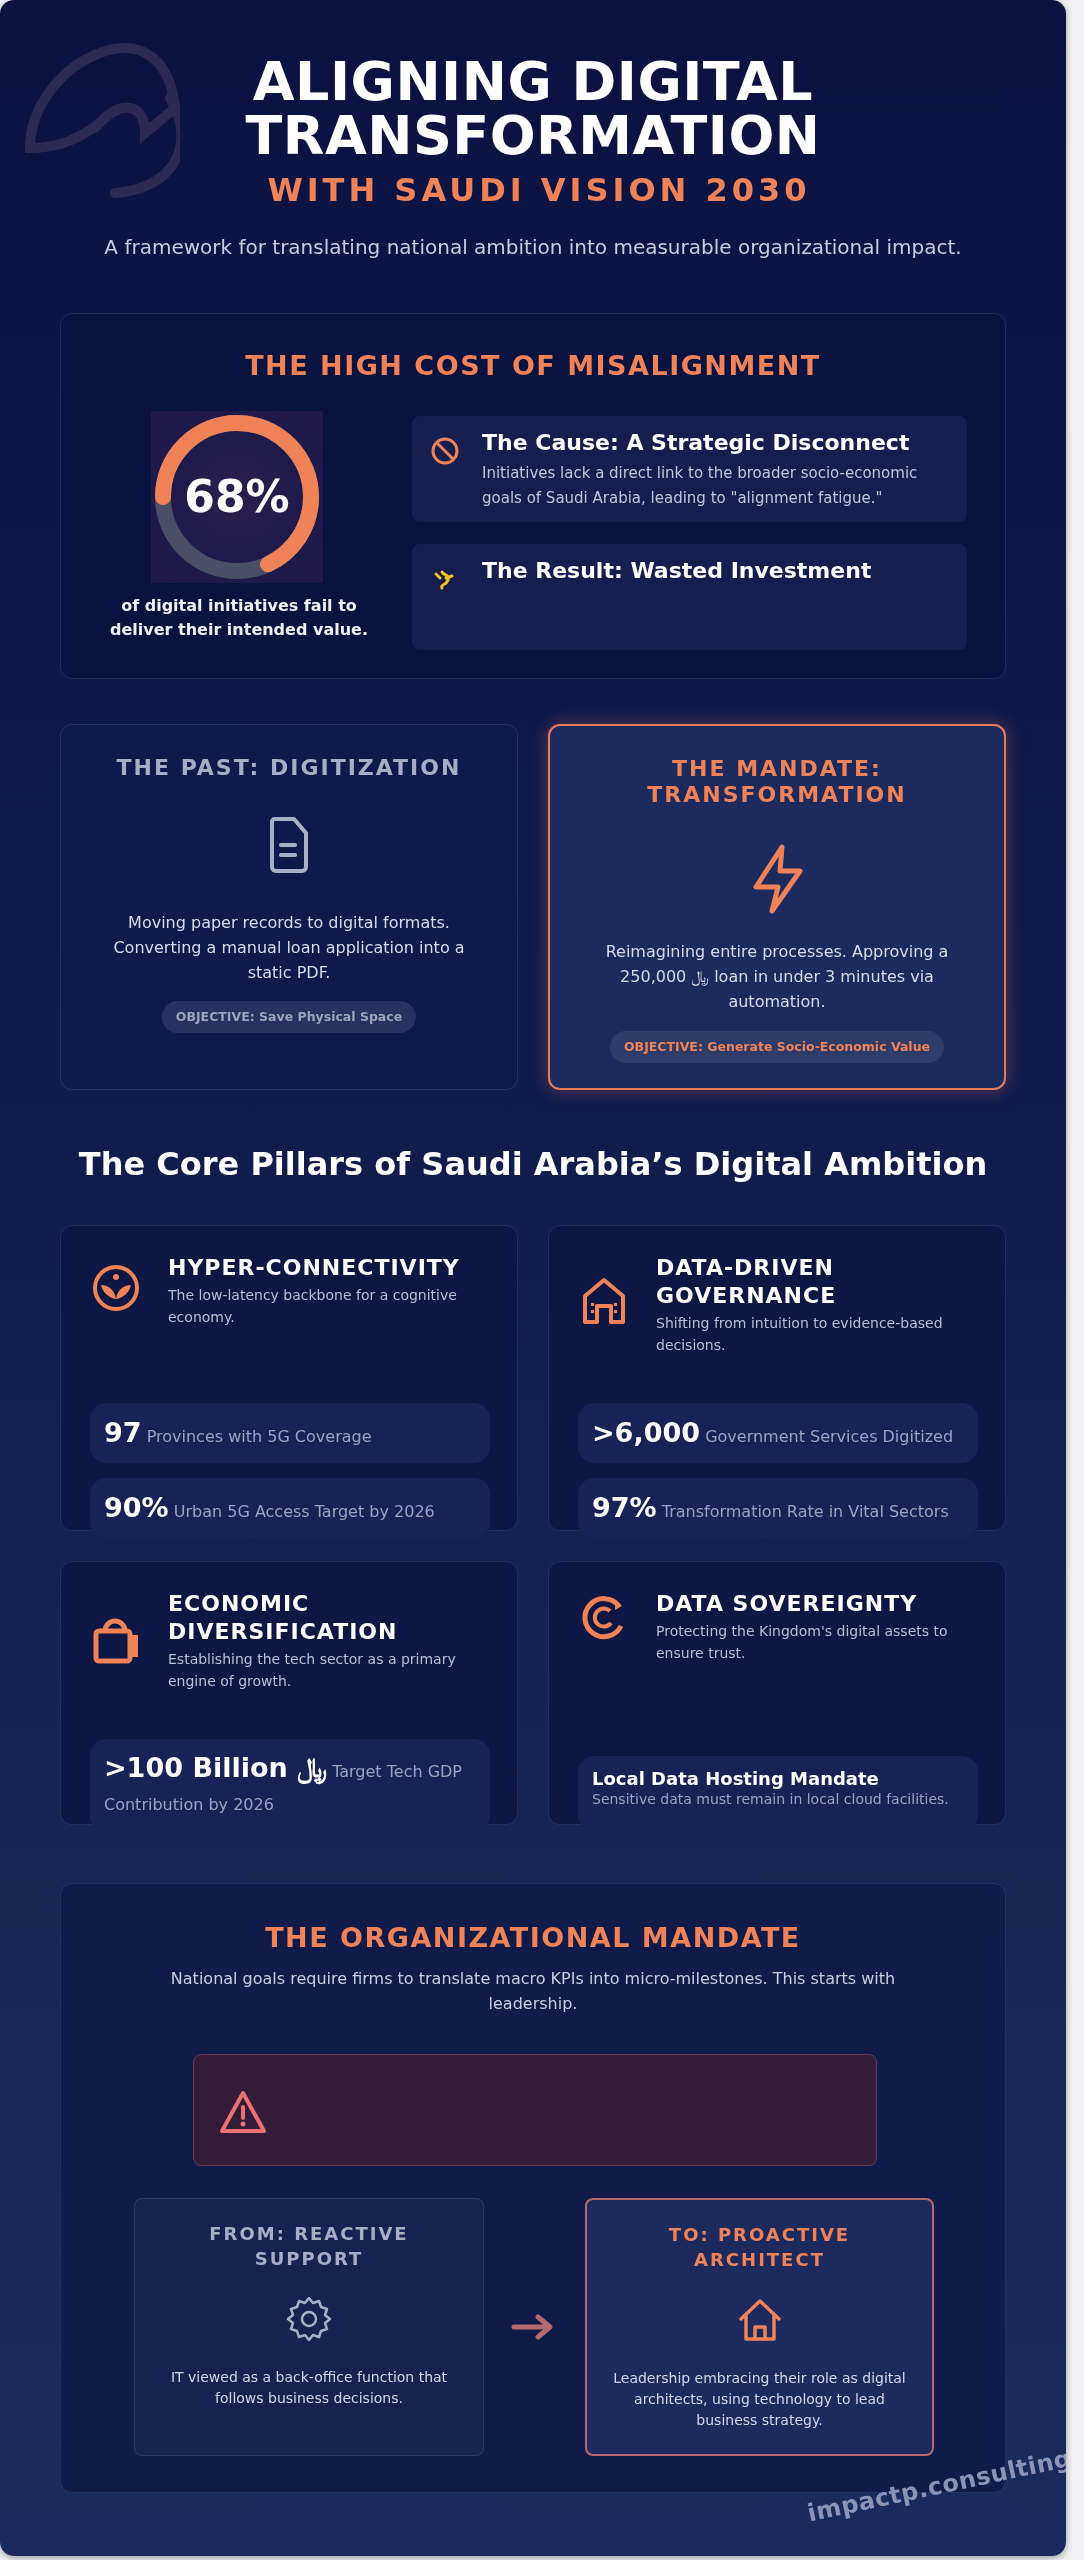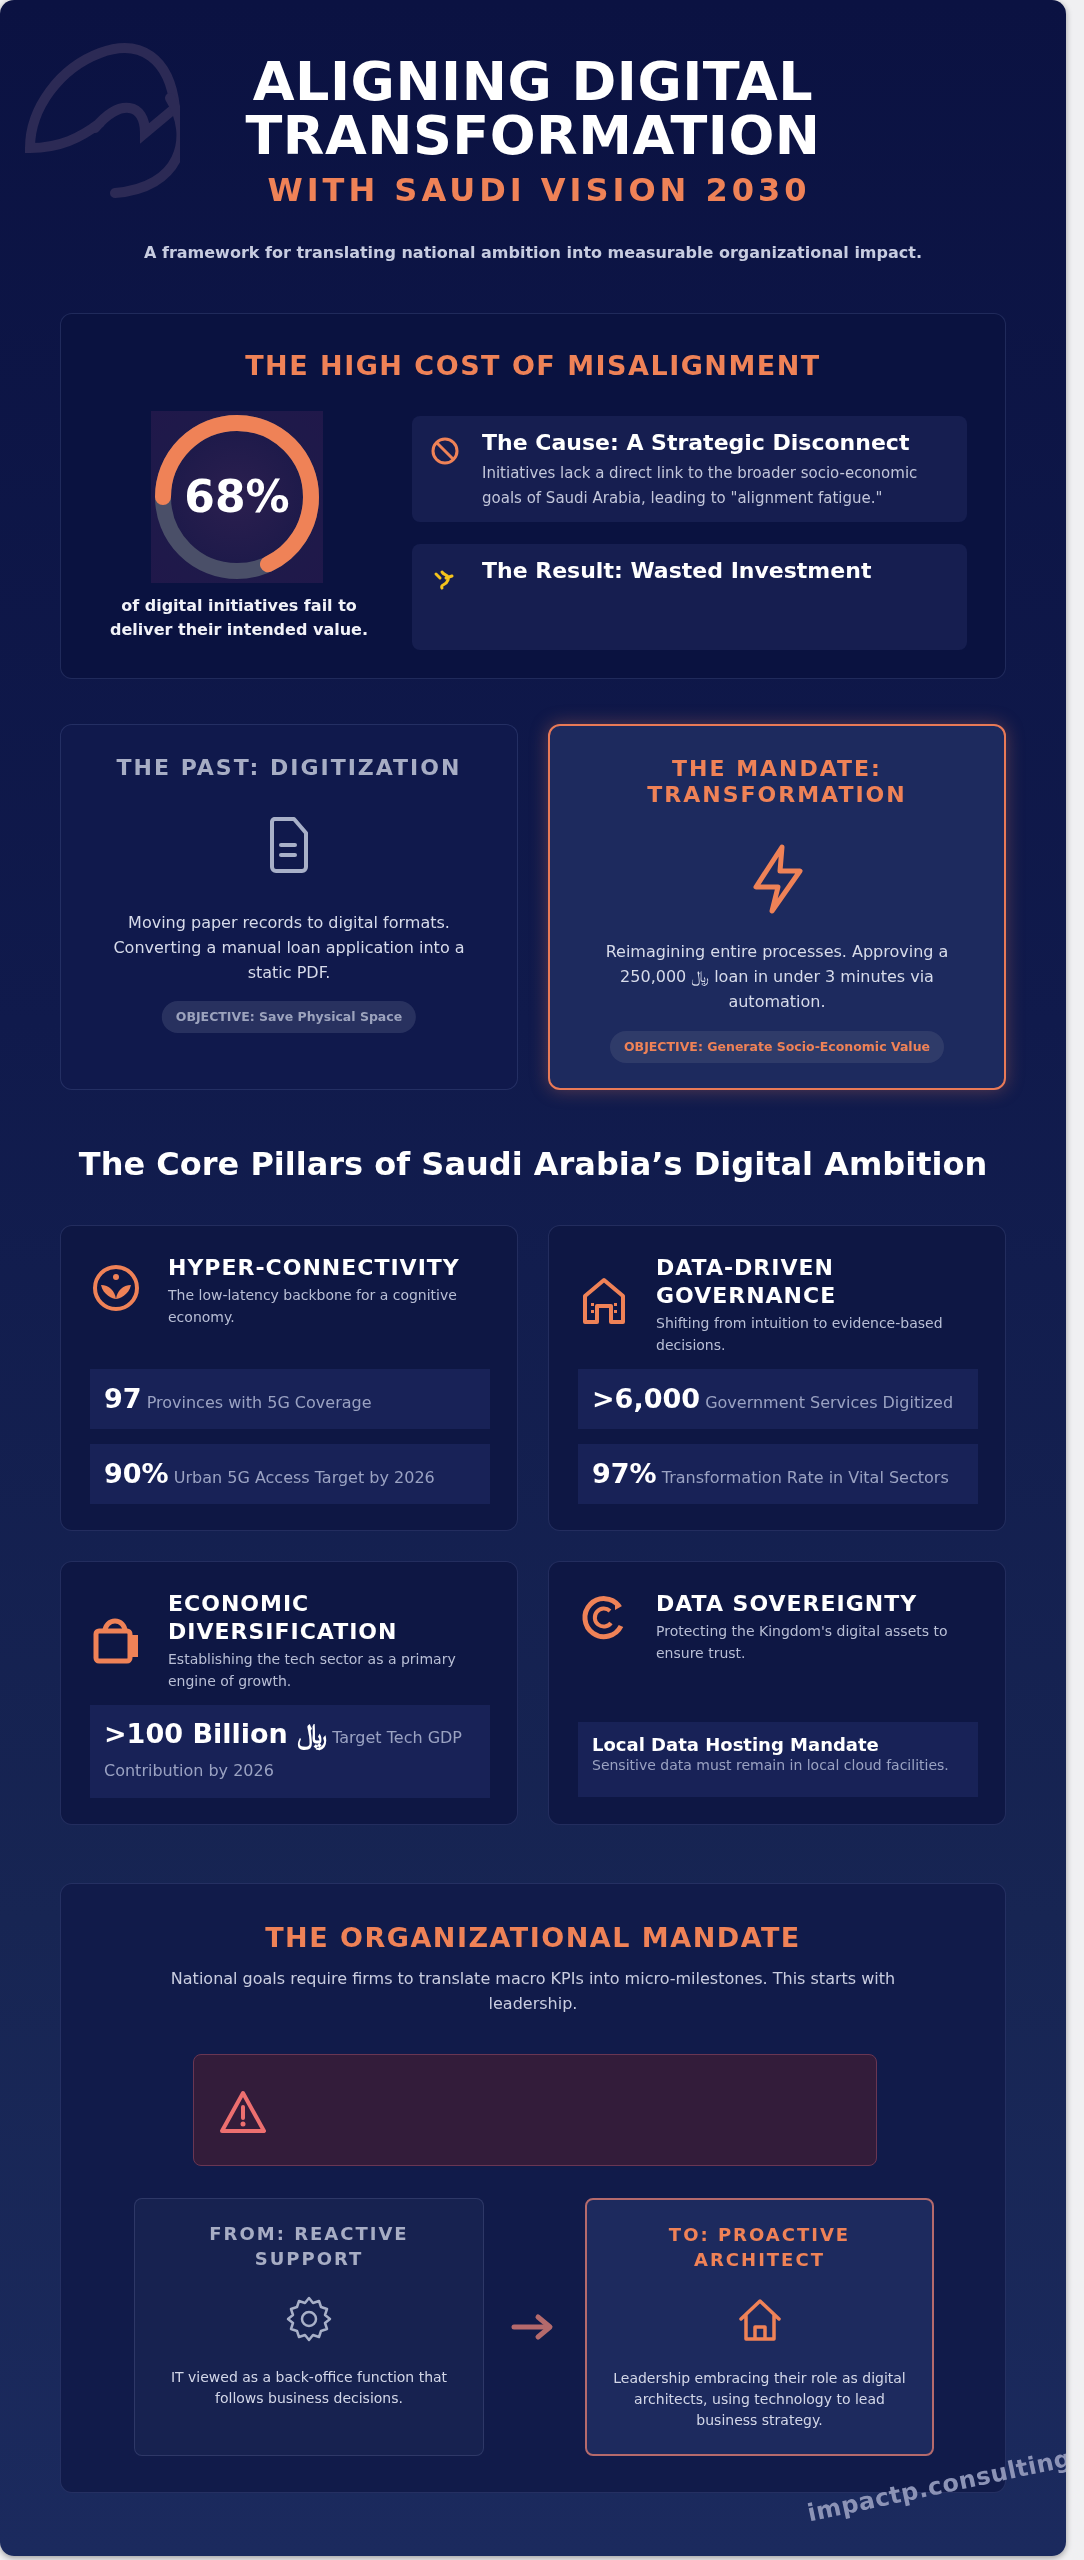--- a/index.html
+++ b/index.html
@@ -12,21 +12,21 @@
     background: linear-gradient(180deg, #0b1242 0%, #101a4c 40%, #172553 75%, #1b2a5e 100%);
     box-shadow: 0 2px 6px rgba(0,0,0,0.35);
     overflow: hidden;
   }
 
   .logo { position: absolute; left: 20px; top: 28px; width: 160px; height: 180px; }
 
   .hero { position: absolute; left: 0; top: 55px; width: 1066px; text-align: center; }
   .hero h1 { font-size: 54px; line-height: 54px; font-weight: bold; letter-spacing: 0.5px; color: #ffffff; }
   .hero h2 { margin-top: 8px; font-size: 32px; font-weight: bold; letter-spacing: 4px; color: #ef8257; padding-left: 12px; }
-  .hero p { margin-top: 34px; font-size: 16px; color: #c7cce0; font-weight: bold; }
+  .hero p { margin-top: 26px; font-size: 20px; color: #c7cce0; }
 
   .card {
     position: absolute; border-radius: 12px;
     border: 1px solid rgba(90,105,160,0.28);
   }
   .card-dark { background: #0a1240; }
 
   
   .mis { left: 60px; top: 313px; width: 946px; height: 366px; }
   .sec-title { position: absolute; left: 0; width: 100%; text-align: center; font-weight: bold; color: #ef8257; letter-spacing: 1.5px; }
@@ -51,21 +51,21 @@
   .cmp-txt { position: absolute; left: 40px; right: 40px; text-align: center; font-size: 16px; line-height: 25px; color: #d7dbea; }
   .pill { position: absolute; left: 50%; transform: translateX(-50%); height: 32px; line-height: 32px; padding: 0 14px; border-radius: 16px;
     background: rgba(70,80,120,0.45); font-size: 12.5px; font-weight: bold; white-space: nowrap; }
 
   .pillars-title { position: absolute; left: 0; top: 1145px; width: 1066px; text-align: center; font-size: 32px; font-weight: bold; color: #fff; }
 
   .pillar { width: 458px; background: #0e1744; }
   .pillar .pico { position: absolute; left: 30px; width: 50px; height: 50px; }
   .pillar .pname { position: absolute; left: 107px; width: 320px; font-size: 22px; font-weight: bold; letter-spacing: 1px; line-height: 28px; color: #fff; }
   .pillar .pdesc { position: absolute; left: 107px; width: 320px; font-size: 14px; line-height: 22px; color: #b9bfd6; }
-  .stat { position: absolute; left: 29px; width: 400px; background: #182257; border-radius: 0; }
+  .stat { position: absolute; left: 29px; width: 400px; background: #182257; border-radius: 16px; margin-top: 34px; }
   .stat .big { font-size: 27px; font-weight: bold; color: #fff; }
   .stat .lbl { font-size: 16px; color: #9aa2c2; }
 
   
   .org { left: 60px; top: 1883px; width: 946px; height: 610px; background: #111b4a; }
   .org .sec-title { top: 38px; font-size: 27px; }
   .org .intro { position: absolute; left: 90px; right: 90px; top: 82px; text-align: center; font-size: 16px; line-height: 25px; color: #c9cde0; }
   .alert { position: absolute; left: 132px; top: 170px; width: 684px; height: 112px; background: #331c3a; border: 1px solid #6a3652; border-radius: 8px; }
   .alert .ico { position: absolute; left: 24px; top: 34px; width: 50px; height: 46px; }
   .alert .text { position: absolute; left: 92px; top: 18px; width: 560px; font-size: 18px; font-weight: bold; line-height: 26px; color: #f5f0f4; }

